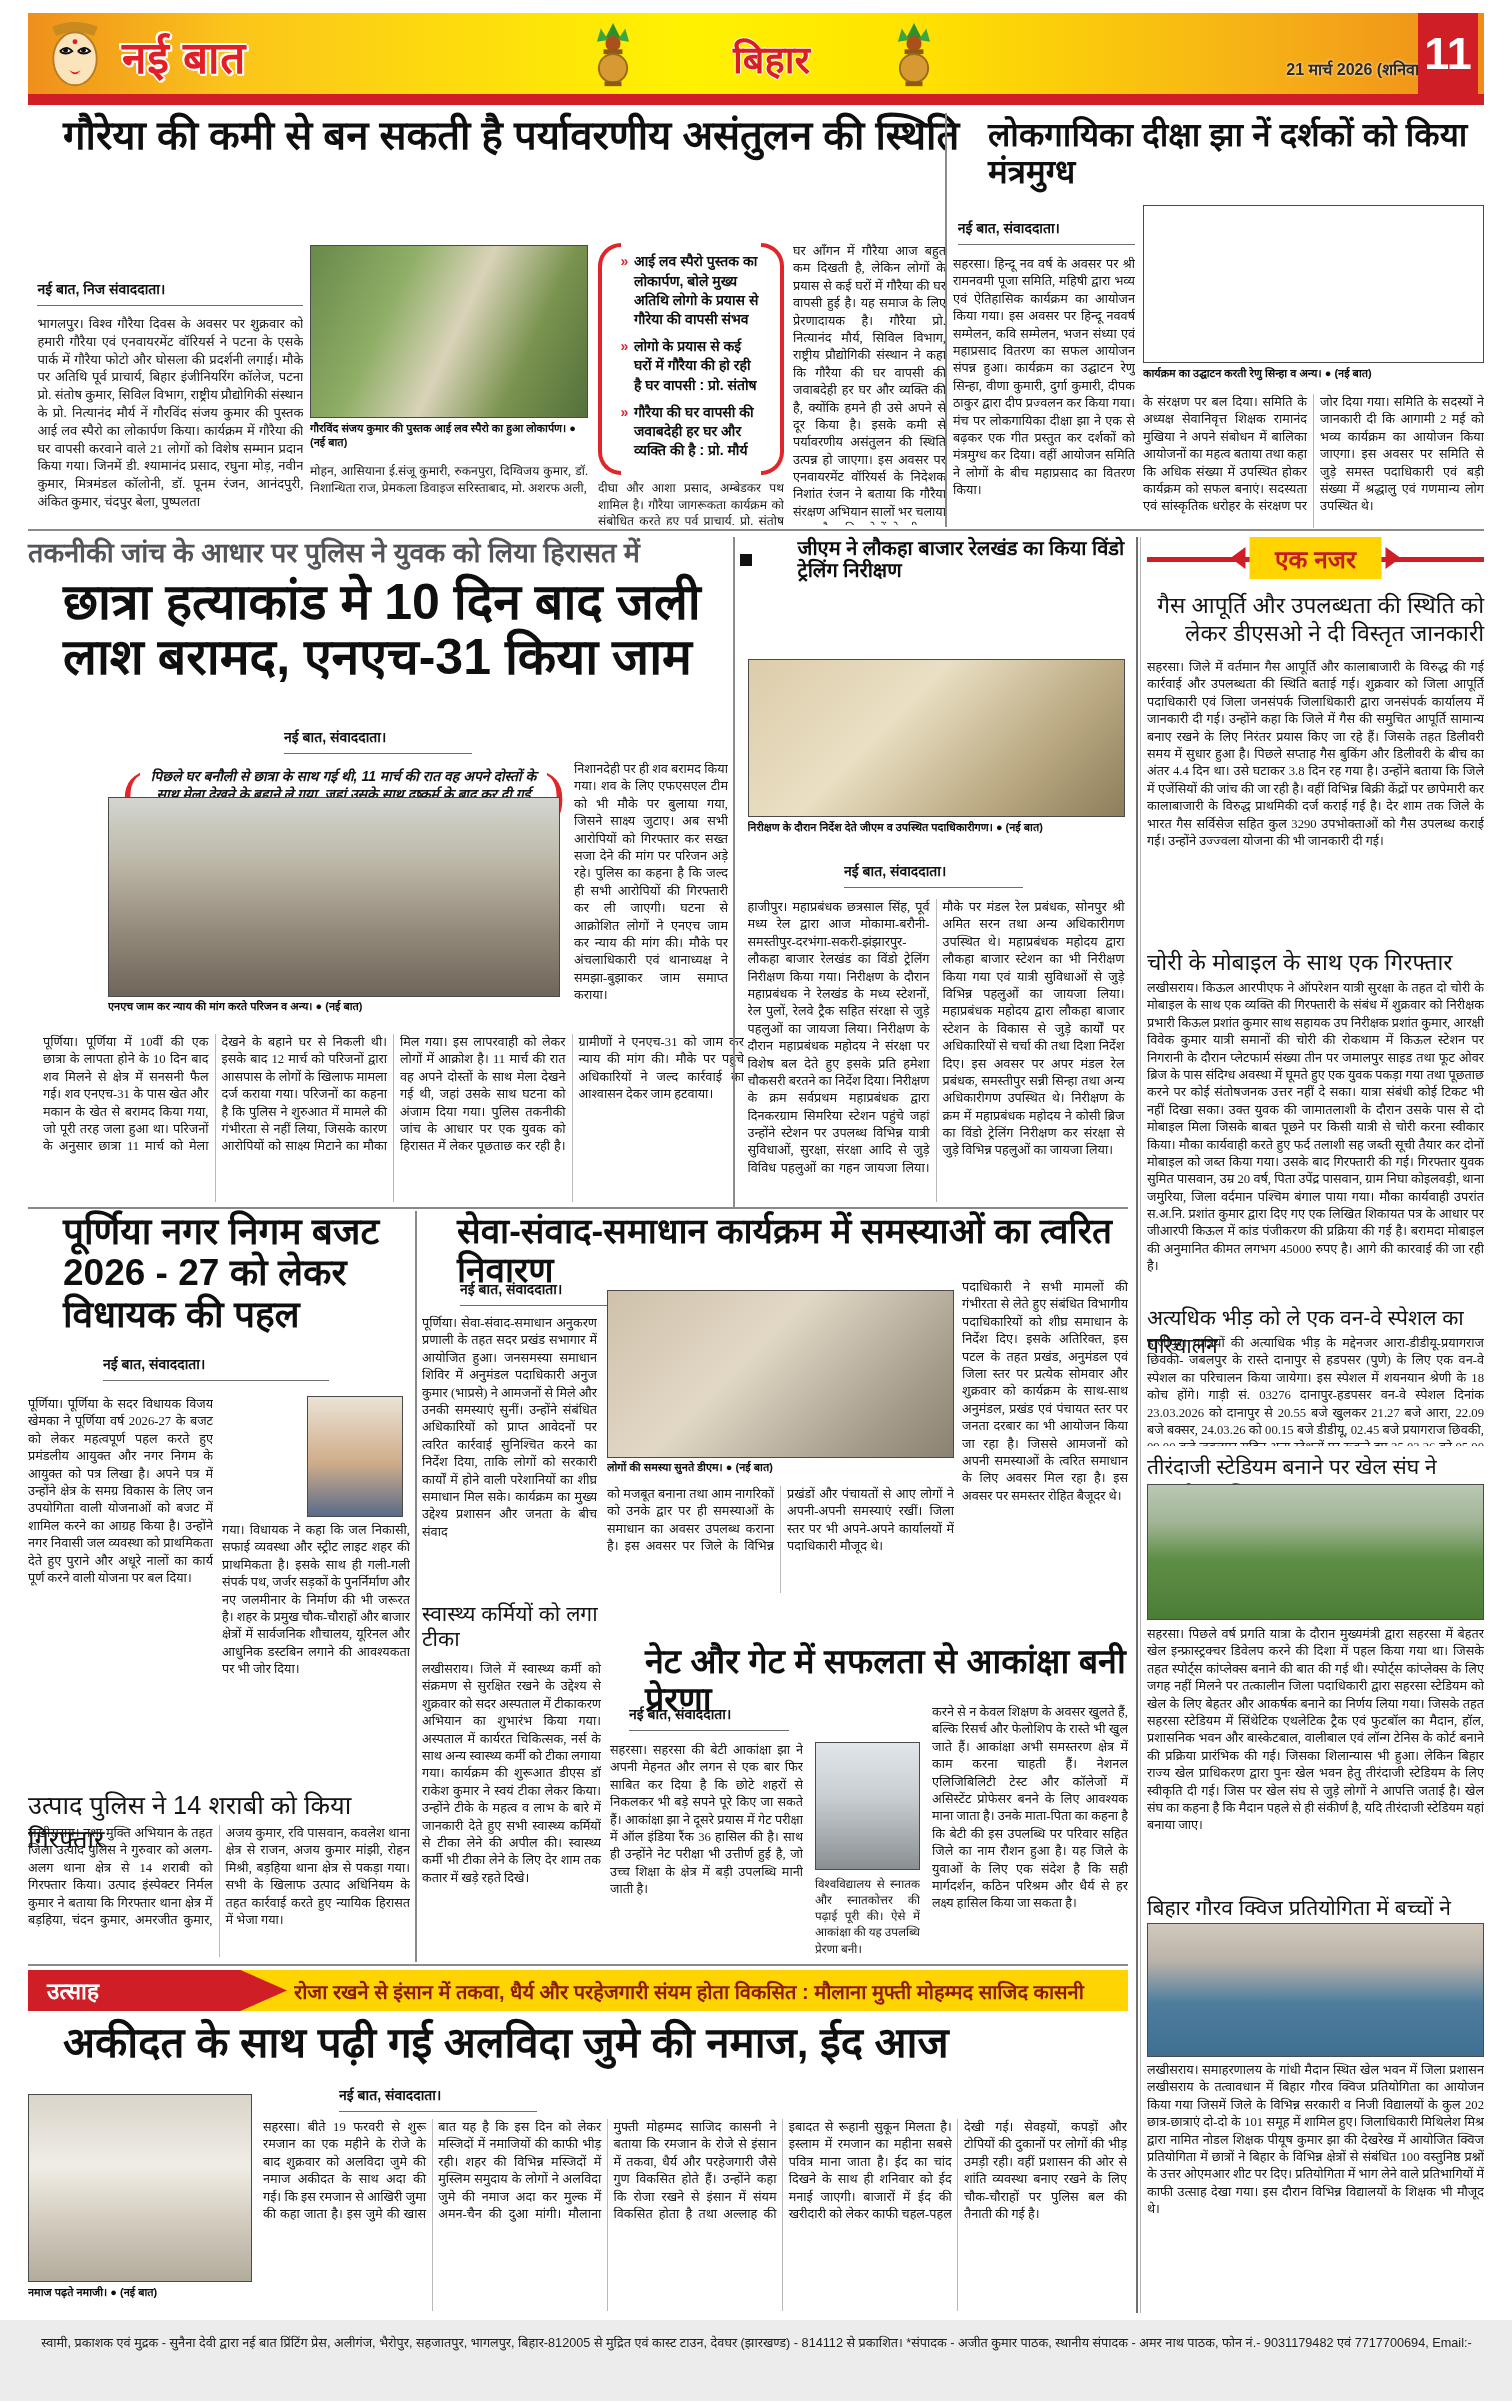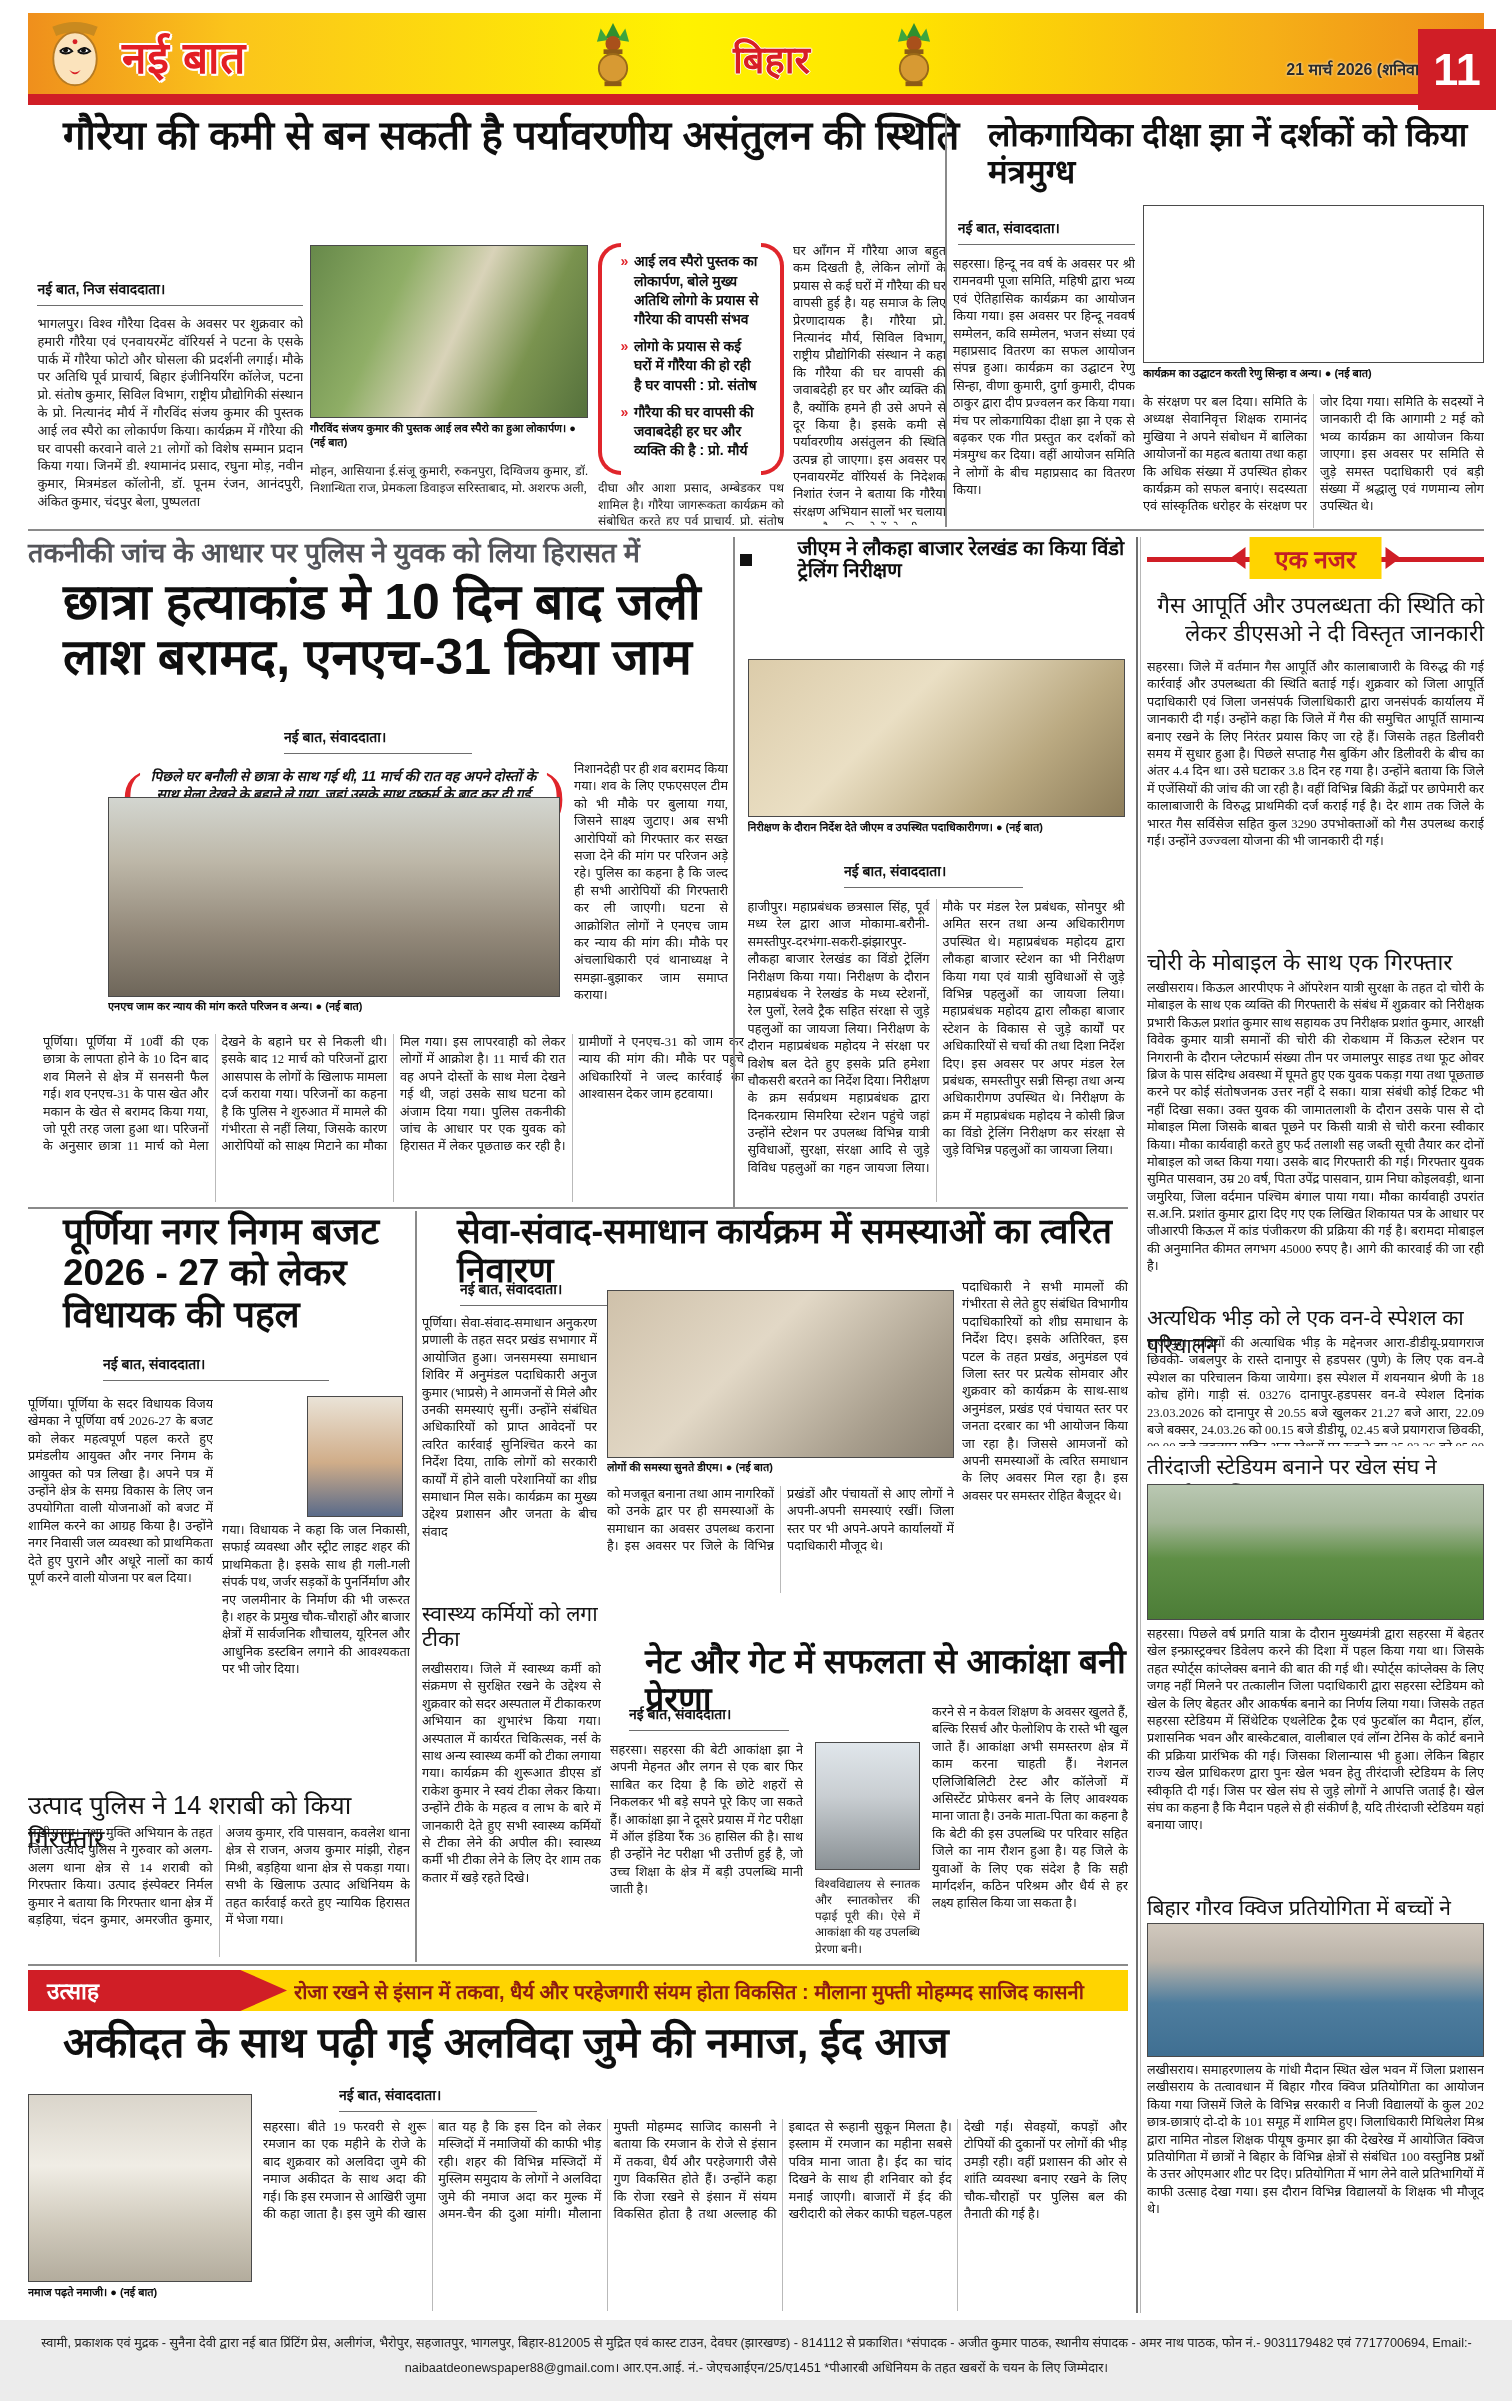--- a/index.html
+++ b/index.html
@@ -99,21 +99,21 @@
         <polygon points="21,2 13,18 29,18" fill="#2f8f2f"></polygon>
         <polygon points="8,8 16,20 4,22" fill="#3da53d"></polygon>
         <polygon points="34,8 26,20 38,22" fill="#3da53d"></polygon>
         <circle cx="21" cy="24" r="8" fill="#a9501b"></circle>
         <rect x="11" y="30" width="20" height="5" fill="#8c5a16"></rect>
         <ellipse cx="21" cy="50" rx="15" ry="15" fill="#d79a33" stroke="#9a6a18" stroke-width="2"></ellipse>
         <rect x="12" y="64" width="18" height="5" fill="#8c5a16"></rect>
       </svg>
     </div>
     <div class="abs mh-date" style="left:1177px;top:45px;width:226px;">21 मार्च 2026 (शनिवार)</div>
-    <div class="abs page-box" style="left:1390px;top:16px;width:78px;height:81px;">11</div>
+    <div class="abs page-box" style="left:1390px;top:0;width:60px;height:81px;">11</div>
   </div>
   <div class="abs" style="left:28px;top:94px;width:1456px;height:11.3px;background:#d01e26;"></div>
 
   <div class="abs" style="left:28px;top:113px;width:918px;height:414px;">
     <div class="abs headline" style="left:0;top:0;width:918px;height:62px;font-size:40px;">गौरेया की कमी से बन सकती है  पर्यावरणीय असंतुलन की स्थिति</div>
     <div class="abs byline" style="left:9.4px;top:166px;width:266px;">नई बात, निज संवाददाता।</div>
     <div class="abs body-text" style="left:9.4px;top:202px;width:266px;height:211px;">भागलपुर। विश्व गौरैया दिवस के अवसर पर शुक्रवार को हमारी गौरैया एवं एनवायरमेंट वॉरियर्स ने पटना के एसके पार्क में गौरैया फोटो और घोसला की प्रदर्शनी लगाई। मौके पर अतिथि पूर्व प्राचार्य, बिहार इंजीनियरिंग कॉलेज, पटना प्रो. संतोष कुमार, सिविल विभाग, राष्ट्रीय प्रौद्योगिकी संस्थान के प्रो. नित्यानंद मौर्य नें गौरविंद संजय कुमार की पुस्तक आई लव स्पैरो का लोकार्पण किया। कार्यक्रम में गौरैया की घर वापसी करवाने वाले 21 लोगों को विशेष सम्मान प्रदान किया गया। जिनमें डी. श्यामानंद प्रसाद, रघुना मोड़, नवीन कुमार, मित्रमंडल कॉलोनी, डॉ. पूनम रंजन, आनंदपुरी, अंकित कुमार, चंदपुर बेला, पुष्पलता</div>
     <div class="abs photo ph-sparrow" style="left:282px;top:132px;width:278px;height:173px;"></div>
     <div class="abs caption" style="left:282px;top:309px;width:278px;height:38px;">गौरविंद संजय कुमार की पुस्तक आई लव स्पैरो का हुआ लोकार्पण।  ● (नई बात)</div>
     <div class="abs body-text" style="left:282px;top:350px;width:278px;height:62px;font-size:12.2px;">मोहन, आसियाना ई.संजू कुमारी, रुकनपुरा, दिग्विजय कुमार, डॉ. निशान्धिता राज, प्रेमकला डिवाइज सरिस्ताबाद, मो. अशरफ अली,</div>
@@ -244,17 +244,16 @@
     <div class="abs strip-text" style="left:266px;top:7.5px;width:829px;height:30px;">रोजा रखने से इंसान में तकवा, धैर्य और परहेजगारी संयम होता विकसित : मौलाना  मुफ्ती मोहम्मद साजिद कासनी</div>
     <div class="abs headline" style="left:0;top:49px;width:1100px;height:58px;font-size:42px;">अकीदत के साथ पढ़ी गई अलविदा जुमे की नमाज, ईद आज</div>
     <div class="abs byline" style="left:311px;top:115px;width:198px;">नई बात, संवाददाता।</div>
     <div class="abs photo ph-namaz" style="left:0;top:124px;width:224px;height:188px;"></div>
     <div class="abs caption" style="left:0;top:316px;width:224px;height:19px;">नमाज पढ़ते नमाजी।  ● (नई बात)</div>
     <div class="abs body-text cols5" style="left:235px;top:149px;width:864px;height:192px;font-size:12.7px;">सहरसा। बीते 19 फरवरी से शुरू रमजान का एक महीने के रोजे के बाद शुक्रवार को अलविदा जुमे की नमाज अकीदत के साथ अदा की गई। कि इस रमजान से आखिरी जुमा की कहा जाता है। इस जुमे की खास बात यह है कि इस दिन को लेकर मस्जिदों में नमाजियों की काफी भीड़ रही। शहर की विभिन्न मस्जिदों में मुस्लिम समुदाय के लोगों ने अलविदा जुमे की नमाज अदा कर मुल्क में अमन-चैन की दुआ मांगी। मौलाना मुफ्ती मोहम्मद साजिद कासनी ने बताया कि रमजान के रोजे से इंसान में तकवा, धैर्य और परहेजगारी जैसे गुण विकसित होते हैं। उन्होंने कहा कि रोजा रखने से इंसान में संयम विकसित होता है तथा अल्लाह की इबादत से रूहानी सुकून मिलता है। इस्लाम में रमजान का महीना सबसे पवित्र माना जाता है। ईद का चांद दिखने के साथ ही शनिवार को ईद मनाई जाएगी। बाजारों में ईद की खरीदारी को लेकर काफी चहल-पहल देखी गई। सेवइयों, कपड़ों और टोपियों की दुकानों पर लोगों की भीड़ उमड़ी रही। वहीं प्रशासन की ओर से शांति व्यवस्था बनाए रखने के लिए चौक-चौराहों पर पुलिस बल की तैनाती की गई है।</div>
   </div>
 
   <div id="footer" class="abs" style="left:0;top:2320px;width:1512px;height:81px;">
     <div class="abs" style="left:38px;top:13px;width:1437px;">स्वामी, प्रकाशक एवं मुद्रक - सुनैना देवी द्वारा नई बात प्रिंटिंग प्रेस, अलीगंज, भैरोपुर, सहजातपुर, भागलपुर, बिहार-812005 से मुद्रित एवं कास्ट टाउन, देवघर (झारखण्ड) - 814112 से प्रकाशित। *संपादक - अजीत कुमार पाठक, स्थानीय संपादक - अमर नाथ पाठक, फोन नं.- 9031179482 एवं 7717700694, Email:-</div>
-    <div class="abs" style="left:38px;top:38px;width:1437px;">naibaatdeonewspaper88@gmail.com।  आर.एन.आई. नं.- जेएचआईएन/25/ए1451    *पीआरबी अधिनियम के तहत खबरों के चयन के लिए जिम्मेदार।</div>
   </div>
 
 </div>
 
 
 </body></html>

